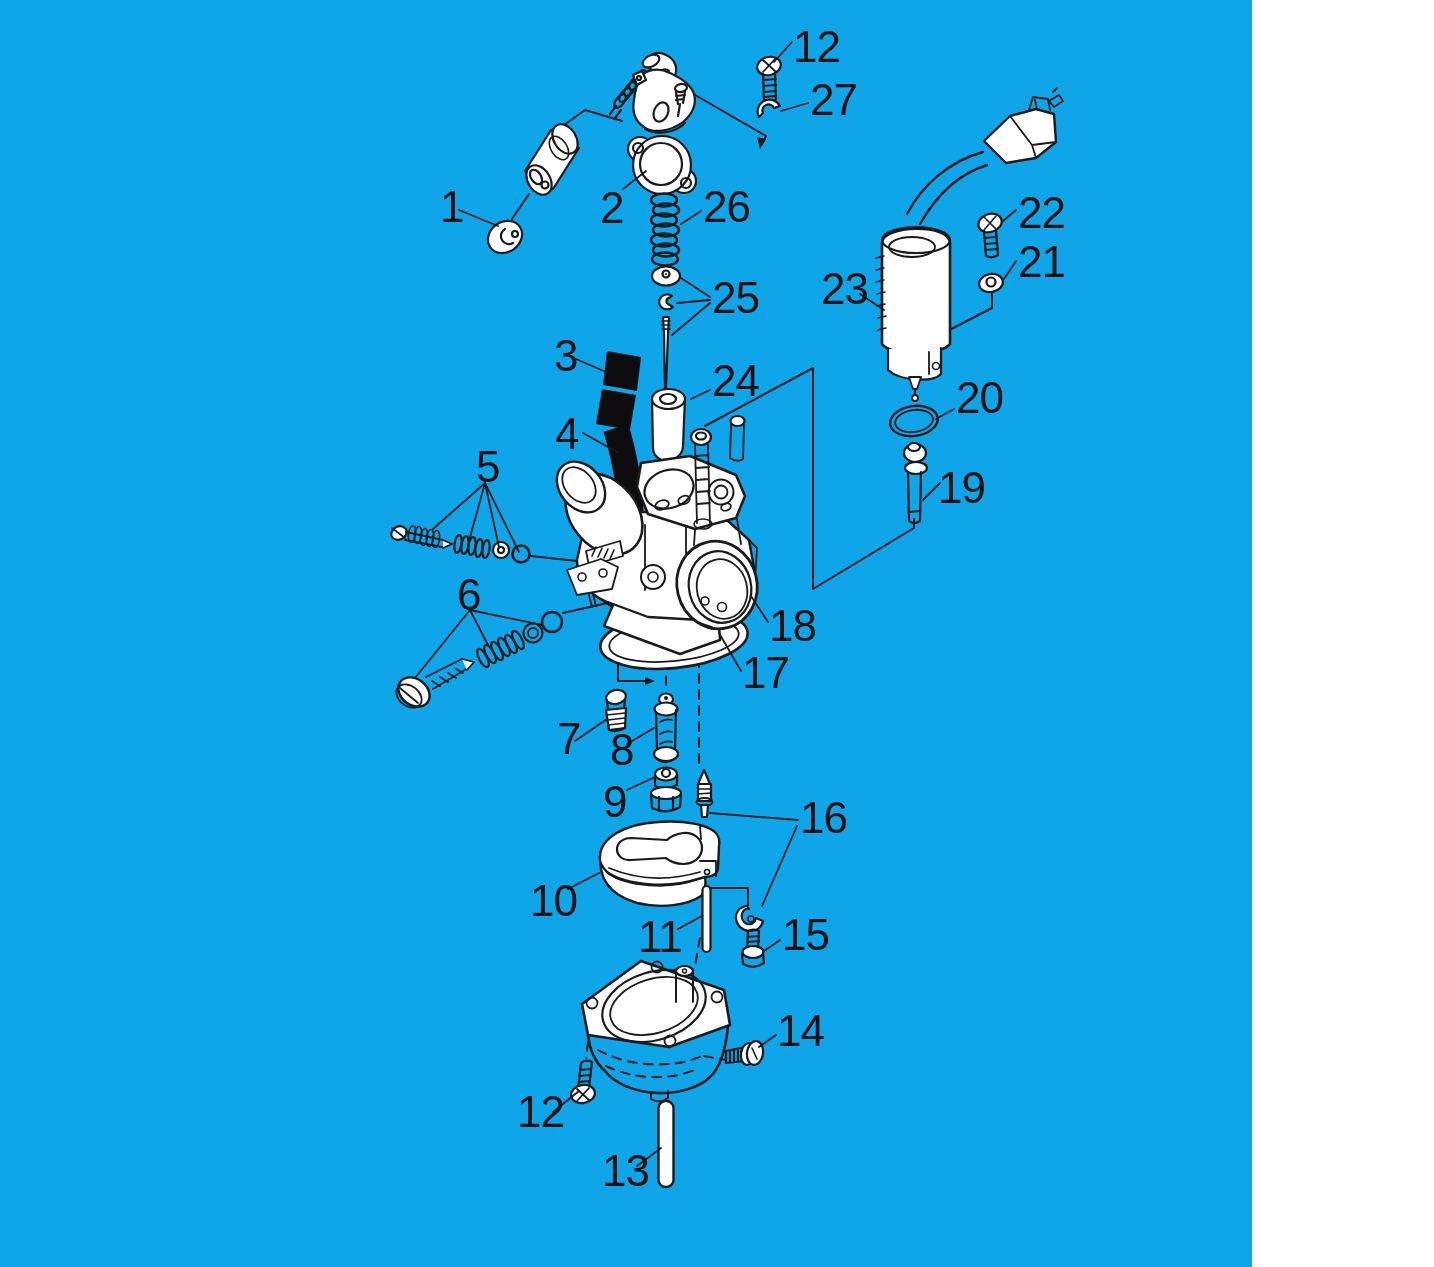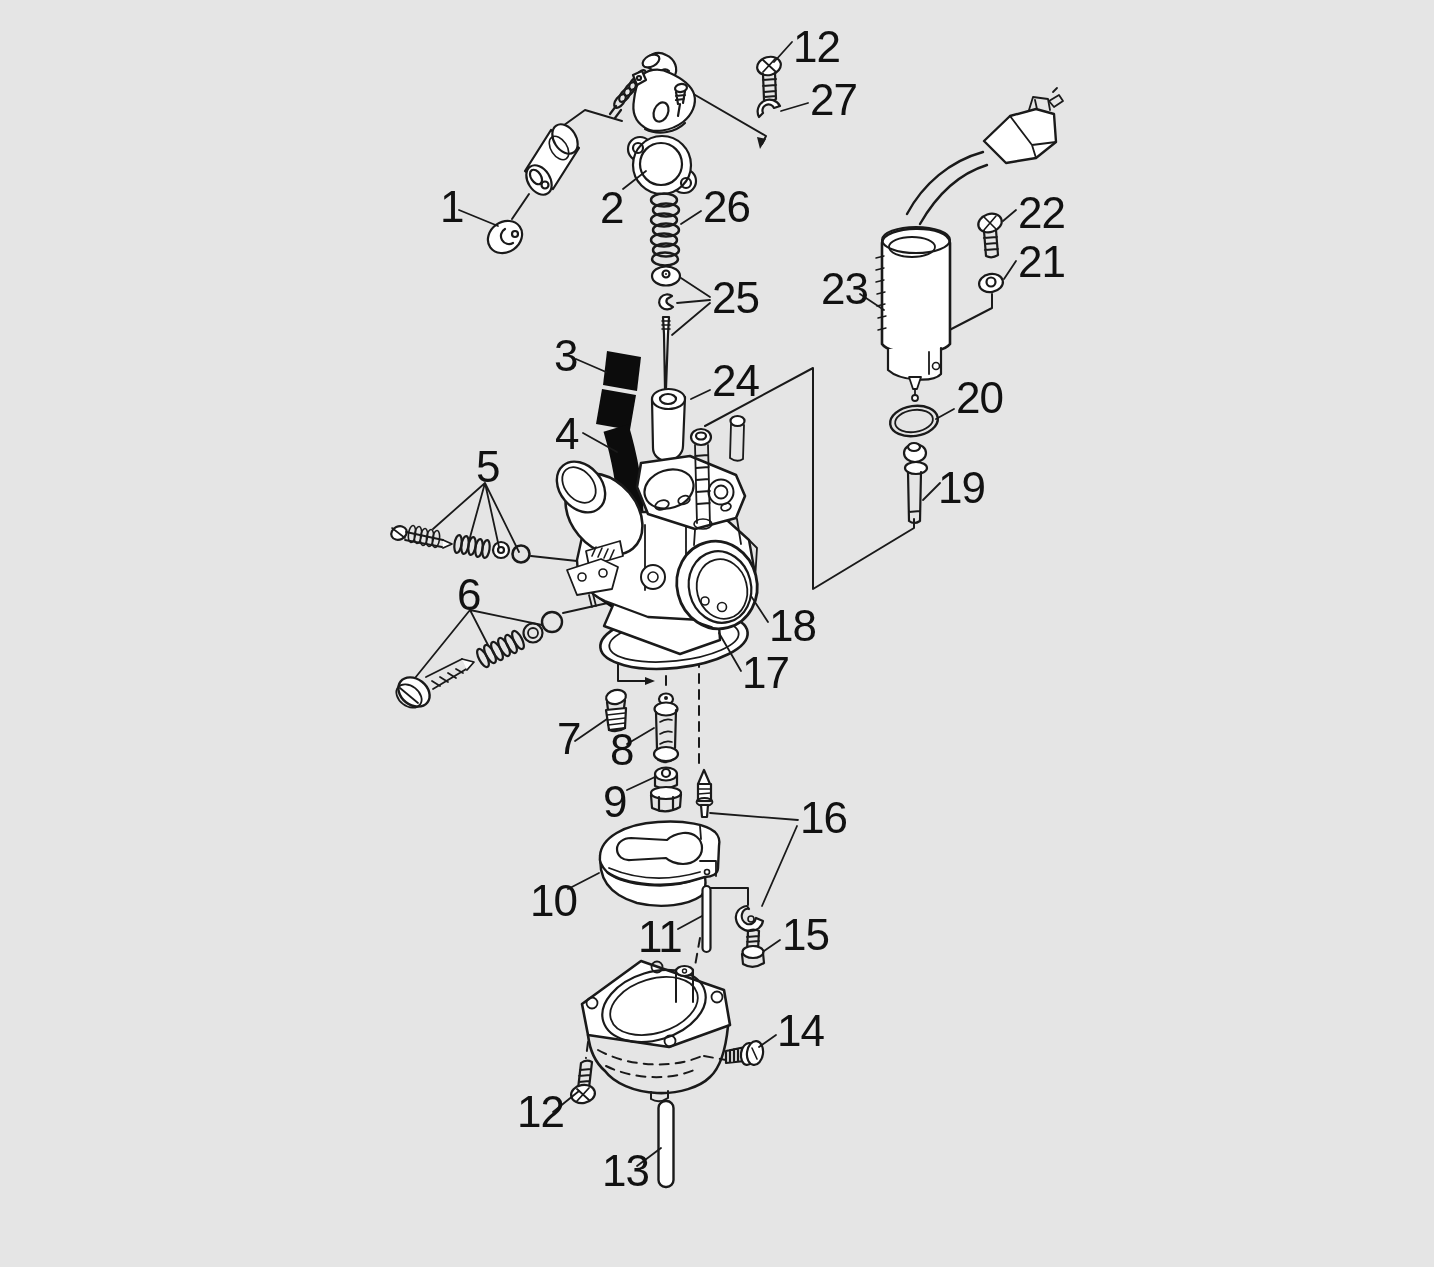--- a/index.html
+++ b/index.html
@@ -1,16 +1,16 @@
 <!DOCTYPE html>
 <html><head>
 <meta charset="utf-8">
 <style>
   html,body{margin:0;padding:0;background:#ffffff;}
-  .stage{position:relative;width:1434px;height:1267px;background:#e5e5e5;overflow:hidden;
+  .stage{position:relative;width:1252px;height:1267px;background:#0ea5e9;overflow:hidden;
          font-family:"Liberation Sans","DejaVu Sans",sans-serif;}
   svg{display:block;}
   text.callout{font-family:"Liberation Sans","DejaVu Sans",sans-serif;font-size:44px;fill:#111;letter-spacing:-1px;}
 </style>
 </head>
 <body>
 
 <div class="stage">
 <svg width="1434" height="1267" viewBox="0 0 1434 1267">
   <g stroke="#1a1a1a" stroke-width="2.2" fill="none" stroke-linecap="round" stroke-linejoin="round">

